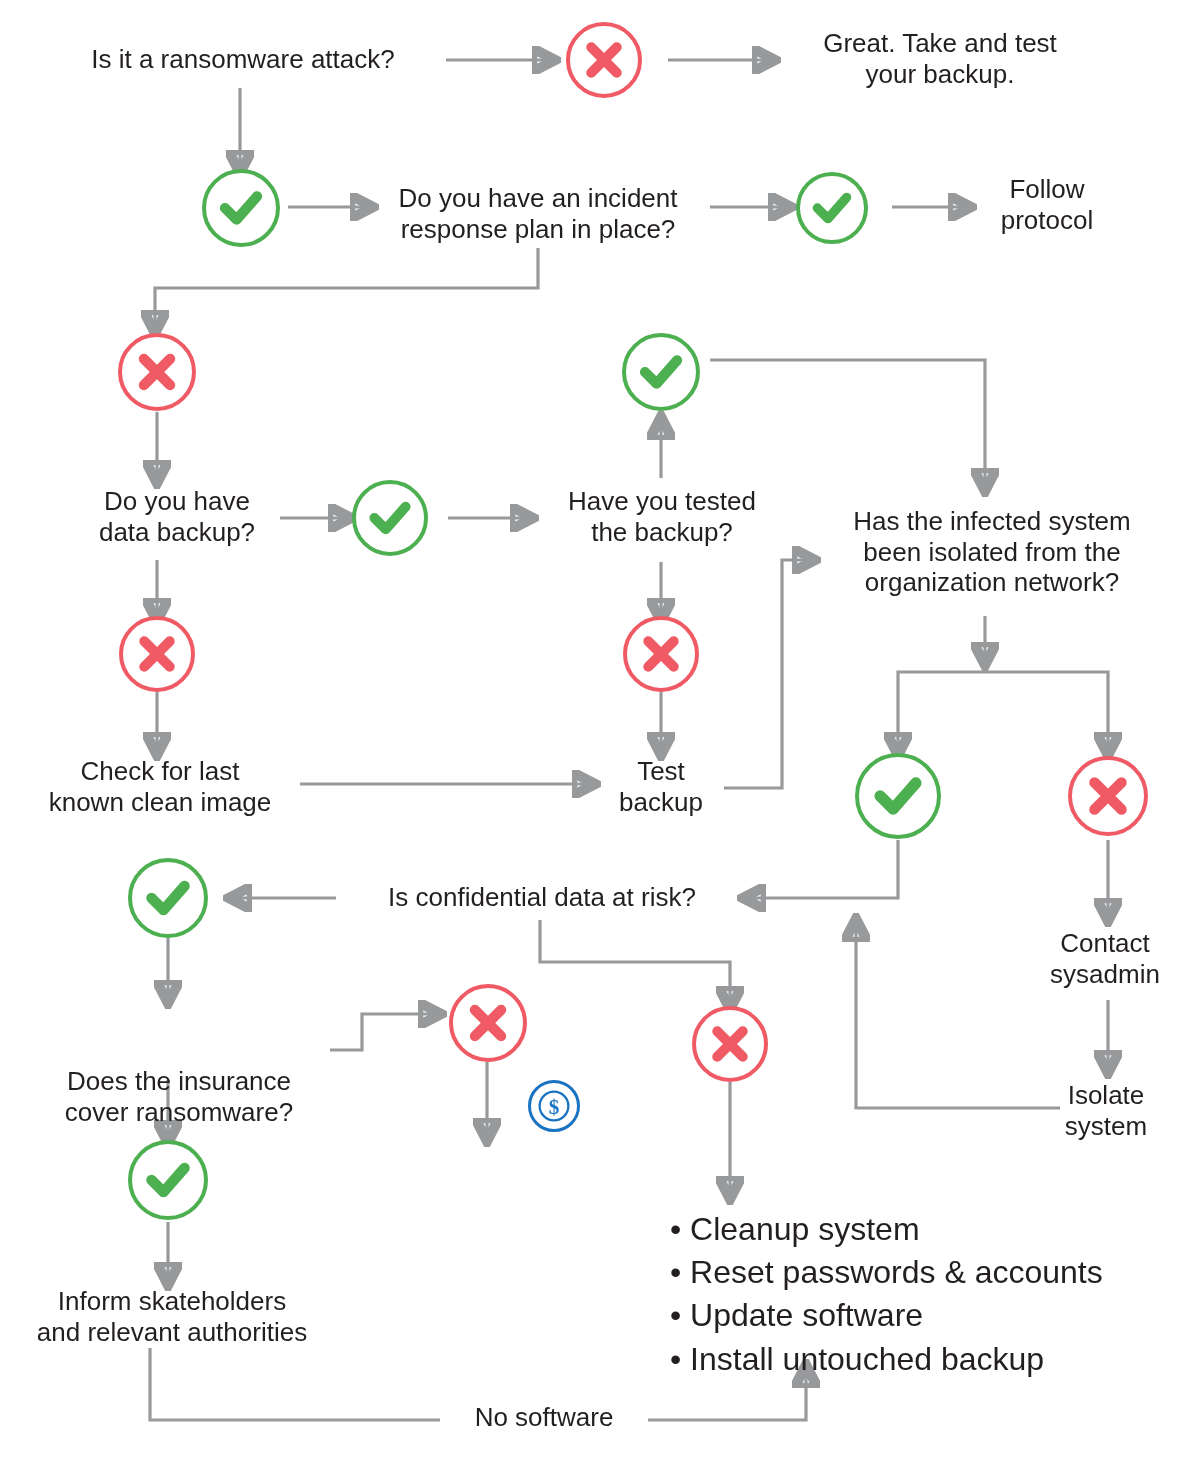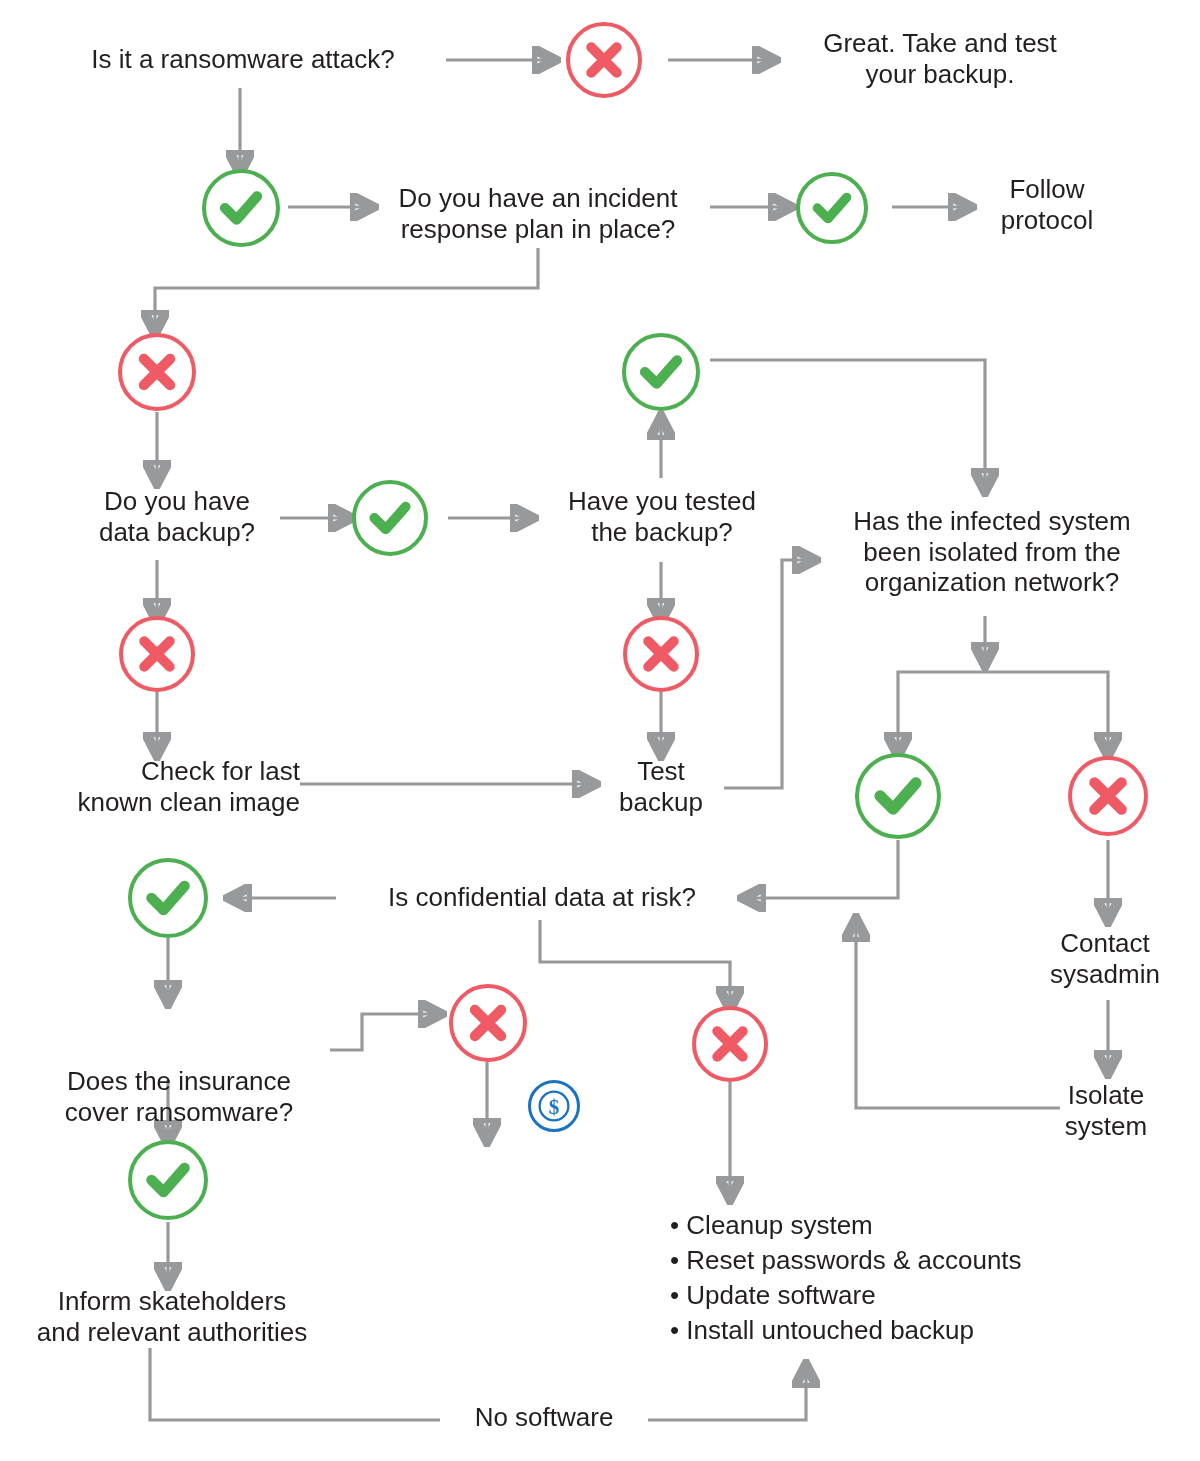--- a/index.html
+++ b/index.html
@@ -55,21 +55,21 @@
     pointer-events: none;
   }
   .wires path, .wires line {
     stroke: #97999b;
     stroke-width: 3.2;
     fill: none;
   }
   .bullets {
     position: absolute;
     color: #231f20;
-    font-size: 26px;
+    font-size: 32px;
     line-height: 1.35;
     text-align: left;
   }
   .bullets div {
     white-space: nowrap;
   }
 </style>
 </head>
 <body>
 
@@ -256,21 +256,21 @@
   <div class="node" style="left:52px; top:486px; width:250px;">Do you have
 data backup?</div>
 
   <div class="node" style="left:528px; top:486px; width:268px;">Have you tested
 the backup?</div>
 
   <div class="node" style="left:816px; top:506px; width:352px;">Has the infected system
 been isolated from the
 organization network?</div>
 
-  <div class="node" style="left:20px; top:756px; width:280px;text-align:right;">Check for last
+  <div class="node" style="left:20px; top:756px; width:280px;">Check for last
 known clean image</div>
 
   <div class="node" style="left:596px; top:756px; width:130px;">Test
 backup</div>
 
   <div class="node" style="left:342px; top:882px; width:400px;">Is confidential data at risk?</div>
 
   <div class="node" style="left:1012px; top:928px; width:186px;">Contact
 sysadmin</div>
 

